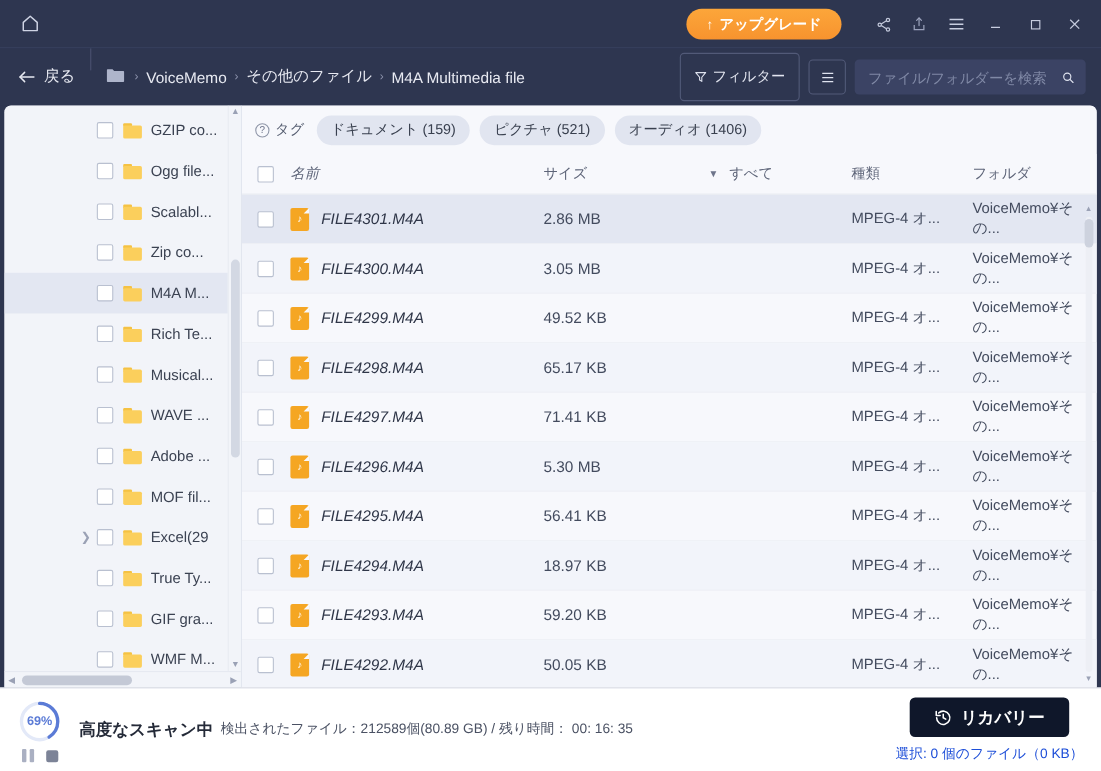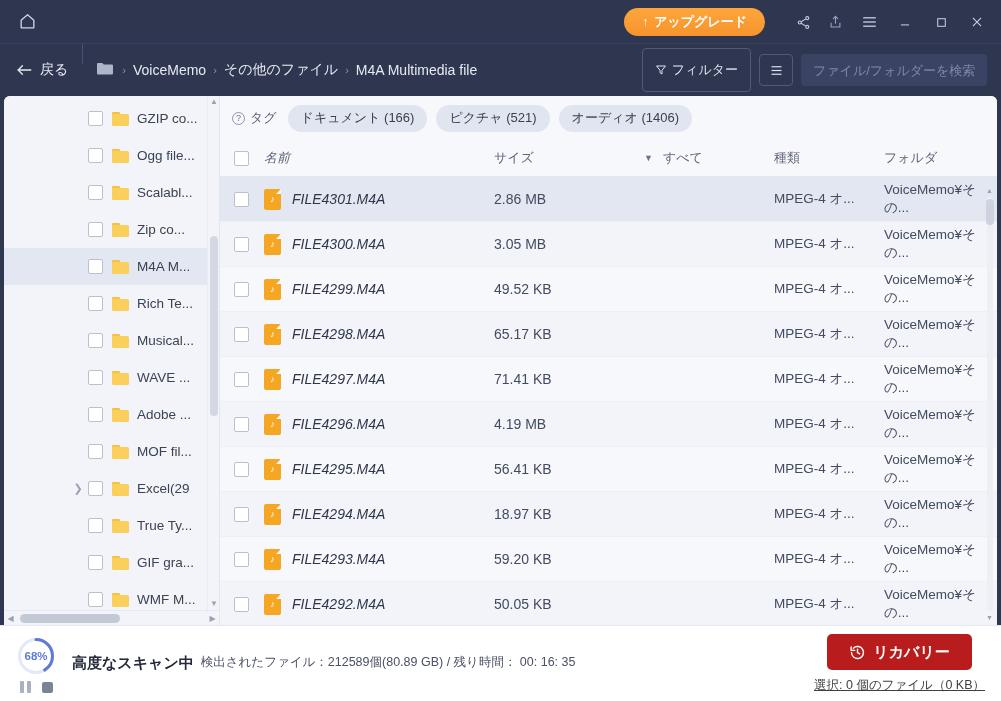--- a/index.html
+++ b/index.html
@@ -87,21 +87,21 @@
     border: 1px solid #525a78; border-radius: 4px;
     color: #e2e5ef; font-size: 13px; cursor: pointer;
     background: transparent;
   }
   .list-toggle {
     width: 34px; height: 32px;
     display: flex; align-items: center; justify-content: center;
     border: 1px solid #525a78; border-radius: 4px; cursor: pointer;
   }
   .search-box {
-    width: 186px; height: 32px;
+    width: 210px; height: 32px;
     background: #3b4364; border-radius: 4px;
     display: flex; align-items: center;
     padding: 0 10px 0 12px;
   }
   .search-box input {
     flex: 1; background: transparent; border: none; outline: none;
     color: #e8eaf2; font-size: 13px;
     font-family: "Liberation Sans", sans-serif;
   }
   .search-box input::placeholder { color: #8089a6; }
@@ -332,27 +332,27 @@
   .scan-title { font-size: 15px; font-weight: bold; color: #242a38; }
   .scan-sub { font-size: 12.5px; color: #4a5163; }
   .footer-right {
     position: absolute; right: 16px; top: 0; height: 76px;
     display: flex; flex-direction: column; align-items: center;
     justify-content: center; gap: 7px;
   }
   .recover-btn {
     height: 36px; min-width: 140px; padding: 0 22px;
     display: flex; align-items: center; justify-content: center; gap: 7px;
-    background: #b91c1c; color: #ffffff;
+    background: #0f172a; color: #ffffff;
     border: none; border-radius: 5px;
     font-size: 15px; font-weight: bold;
     cursor: not-allowed;
     font-family: "Liberation Sans", sans-serif;
   }
-  .sel-text { font-size: 12.5px; color: #404040; text-decoration: underline; }
+  .sel-text { font-size: 12.5px; color: #1d4ed8; }
 </style>
 </head>
 <body>
 
 <div id="app">
 
   <div class="titlebar">
     <div class="home-btn">
       <svg class="icon-home" width="19" height="19" viewBox="0 0 24 24" fill="none" stroke="#cfd4e4" stroke-width="1.7">
         <path d="M4 10.5 L12 3.5 L20 10.5 L20 20 L4 20 Z" stroke-linejoin="round"></path>
@@ -560,21 +560,21 @@
       </div>
 
       <div class="main">
 
         <div class="tagbar">
           <div class="tag-label">
             <span class="q-mark">?</span>
             <span>タグ</span>
           </div>
           <div class="chip">
-            <span>ドキュメント (166)</span>
+            <span>ドキュメント (159)</span>
           </div>
           <div class="chip">
             <span>ピクチャ (521)</span>
           </div>
           <div class="chip">
             <span>オーディオ (1406)</span>
           </div>
         </div>
 
         <div class="thead">
@@ -661,21 +661,21 @@
                 <div class="col-folder cell-muted cell-small">VoiceMemo¥その...</div>
               </div>
               <div class="frow alt">
                 <div class="col-cb">
                   <div class="row-cb"></div>
                 </div>
                 <div class="col-name fname">
                   <span class="audio-ico">♪</span>
                   <span>FILE4296.M4A</span>
                 </div>
-                <div class="col-size cell-muted">4.19 MB</div>
+                <div class="col-size cell-muted">5.30 MB</div>
                 <div class="col-all"></div>
                 <div class="col-type cell-muted cell-small">MPEG-4 オ...</div>
                 <div class="col-folder cell-muted cell-small">VoiceMemo¥その...</div>
               </div>
               <div class="frow">
                 <div class="col-cb">
                   <div class="row-cb"></div>
                 </div>
                 <div class="col-name fname">
                   <span class="audio-ico">♪</span>
@@ -738,21 +738,21 @@
     </div>
   </div>
 
   <div class="footer">
     <div class="prog-wrap">
       <div class="prog-ring">
         <svg width="40" height="40" viewBox="0 0 40 40">
           <circle cx="20" cy="20" r="16.5" fill="none" stroke="#e3e9f8" stroke-width="3"></circle>
           <circle id="prog-arc" cx="20" cy="20" r="16.5" fill="none" stroke="#5b7bd6" stroke-width="3" stroke-linecap="round" transform="rotate(-90 20 20)" stroke-dasharray="103.67" stroke-dashoffset="61.17"></circle>
         </svg>
-        <div class="prog-pct">68%</div>
+        <div class="prog-pct">69%</div>
       </div>
       <div class="prog-ctrls">
         <div class="pause-ico">
             <span></span>
             <span></span>
           </div>
         <div class="stop-ico"></div>
       </div>
     </div>
 

